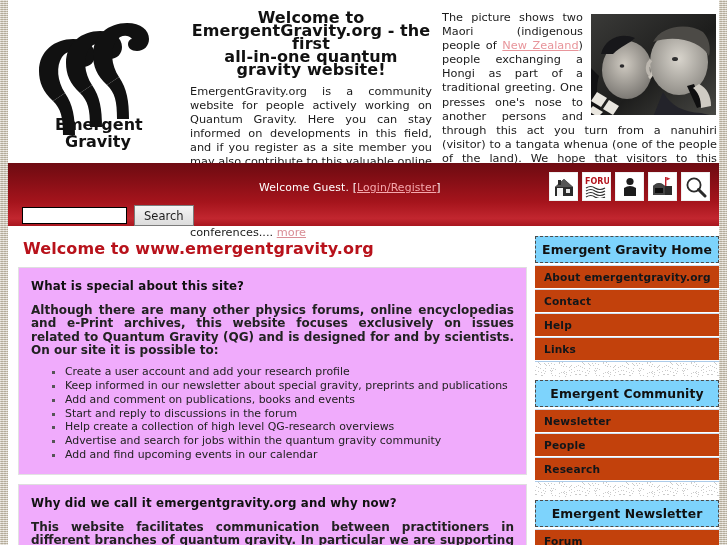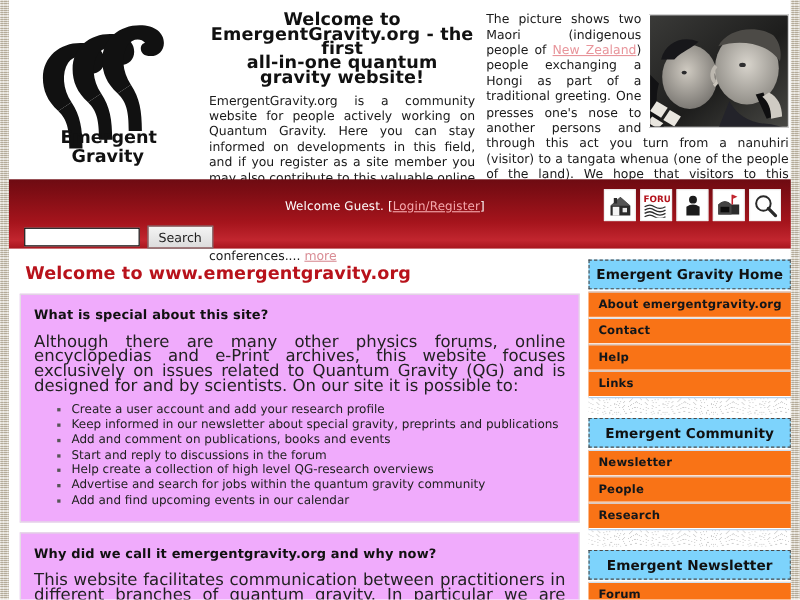--- a/index.html
+++ b/index.html
@@ -88,36 +88,36 @@
     letter-spacing:.1px;
   }
   .card {
     background:#f0abfc; border:1px solid #e2e2e2; border-top:1px solid #dedede;
     padding:10px 12px 12px 12px; margin-bottom:9px;
   }
   .card h3 {
     margin:1px 0 11px 0; font-size:11.8px; font-weight:bold; color:#111;
     letter-spacing:.15px;
   }
-  .card p { margin:0 0 8px 0; font-size:15px; line-height:13.3px; color:#222; text-align:justify; }
+  .card p { margin:0 0 8px 0; font-size:12px; line-height:13.3px; color:#222; text-align:justify;font-weight:bold; }
   .card p:last-child { margin-bottom:0; }
   .card ul { margin:7px 0 0 0; padding-left:34px; }
   .card li { font-size:10.9px; line-height:13.8px; color:#222; list-style:square; }
   .card li::marker { color:#555; }
   .card.tall { min-height:120px; }
 
   
   .sidebar { width:184px; flex:0 0 184px; padding-top:10px; }
   .sb-head {
     border:1px dashed #4a4a4a; background:#7dd3fc;
     font-size:12.4px; font-weight:bold; color:#111; text-align:center;
     padding:5px 0 5px 0; margin:0 0 2px 0; letter-spacing:.1px;
   }
   .sb-item {
-    background:#f97316; border-bottom:1px solid #ffffff; border-top:1px solid #cfe0f2;
+    background:#c2410c; border-bottom:1px solid #ffffff; border-top:1px solid #cfe0f2;
     font-size:10.6px; font-weight:bold; color:#12161a;
     padding:5px 0 5px 9px; letter-spacing:.15px; cursor:pointer;
   }
   .sb-divider {
     height:16px; margin:0 0 3px 0;
     background-color:#ffffff;
     background-image:
       repeating-conic-gradient(from 0deg at 50% 100%,
         #ffffff 0deg 9deg, #c9c9c9 9deg 10deg),
       linear-gradient(#ffffff,#ffffff);

